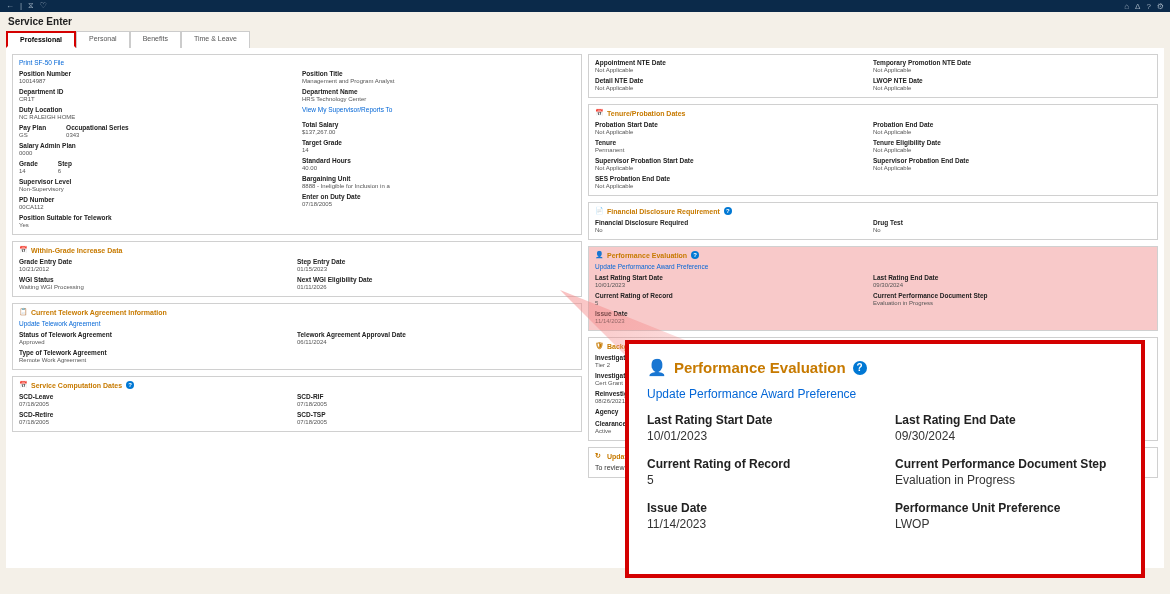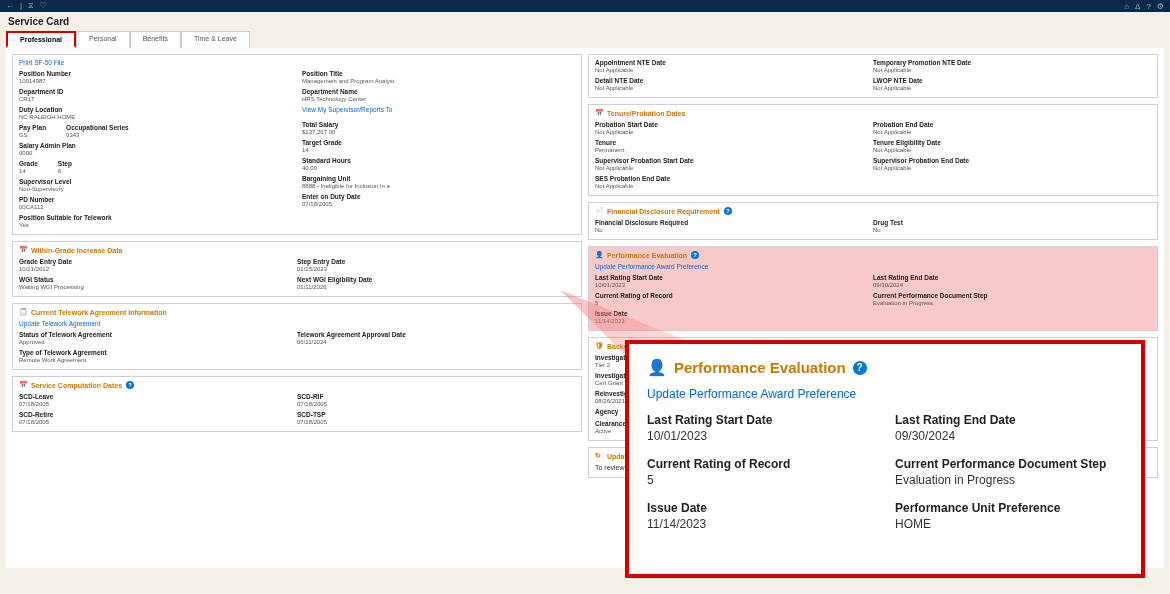--- a/index.html
+++ b/index.html
@@ -178,21 +178,21 @@
     <span>♡</span>
   </div>
   <div class="right">
     <span>⌂</span>
     <span>Δ</span>
     <span>?</span>
     <span>⚙</span>
   </div>
 </div>
 
-<div class="page-title">Service Card</div>
+<div class="page-title">Service Enter</div>
 
 <div class="tabs">
   <div class="tab active">Professional</div>
   <div class="tab">Personal</div>
   <div class="tab">Benefits</div>
   <div class="tab">Time &amp; Leave</div>
 </div>
 
 <div class="content">
 
@@ -538,16 +538,16 @@
     <div class="co-field">
         <div class="co-lbl">Current Performance Document Step</div>
         <div class="co-val">Evaluation in Progress</div>
       </div>
     <div class="co-field">
         <div class="co-lbl">Issue Date</div>
         <div class="co-val">11/14/2023</div>
       </div>
     <div class="co-field">
         <div class="co-lbl">Performance Unit Preference</div>
-        <div class="co-val">HOME</div>
+        <div class="co-val">LWOP</div>
       </div>
   </div>
 </div>
 
 </body></html>

